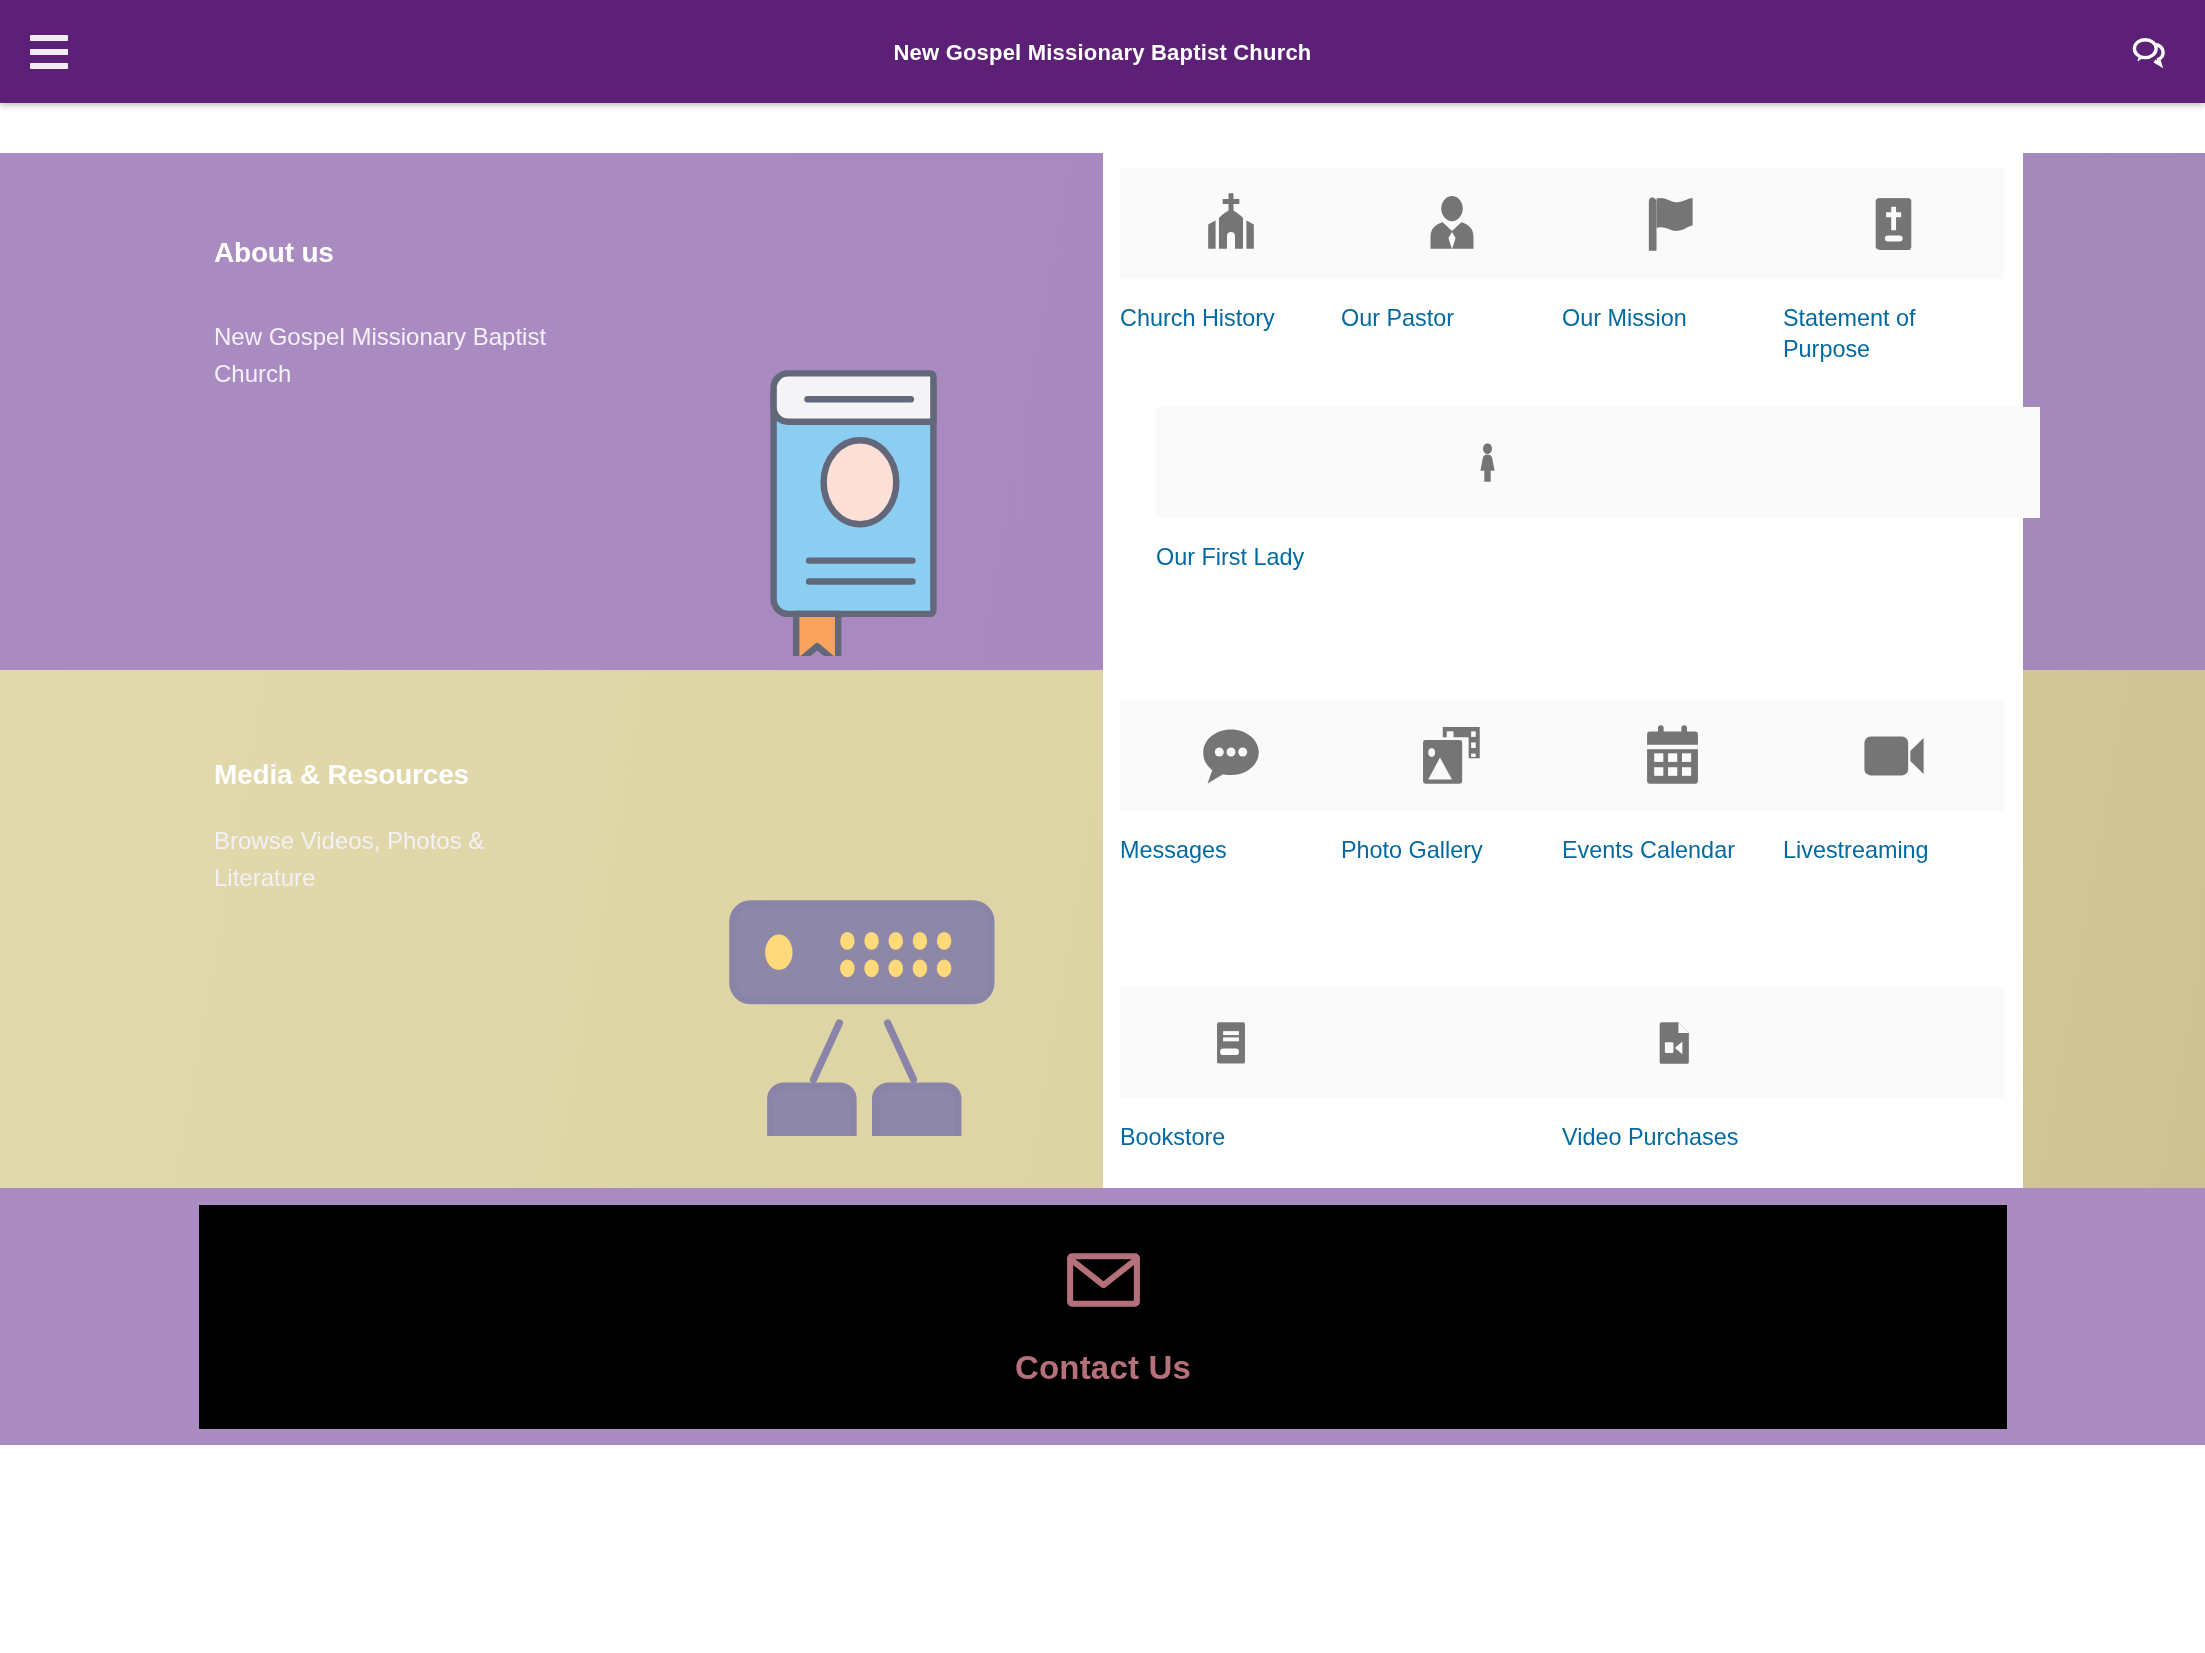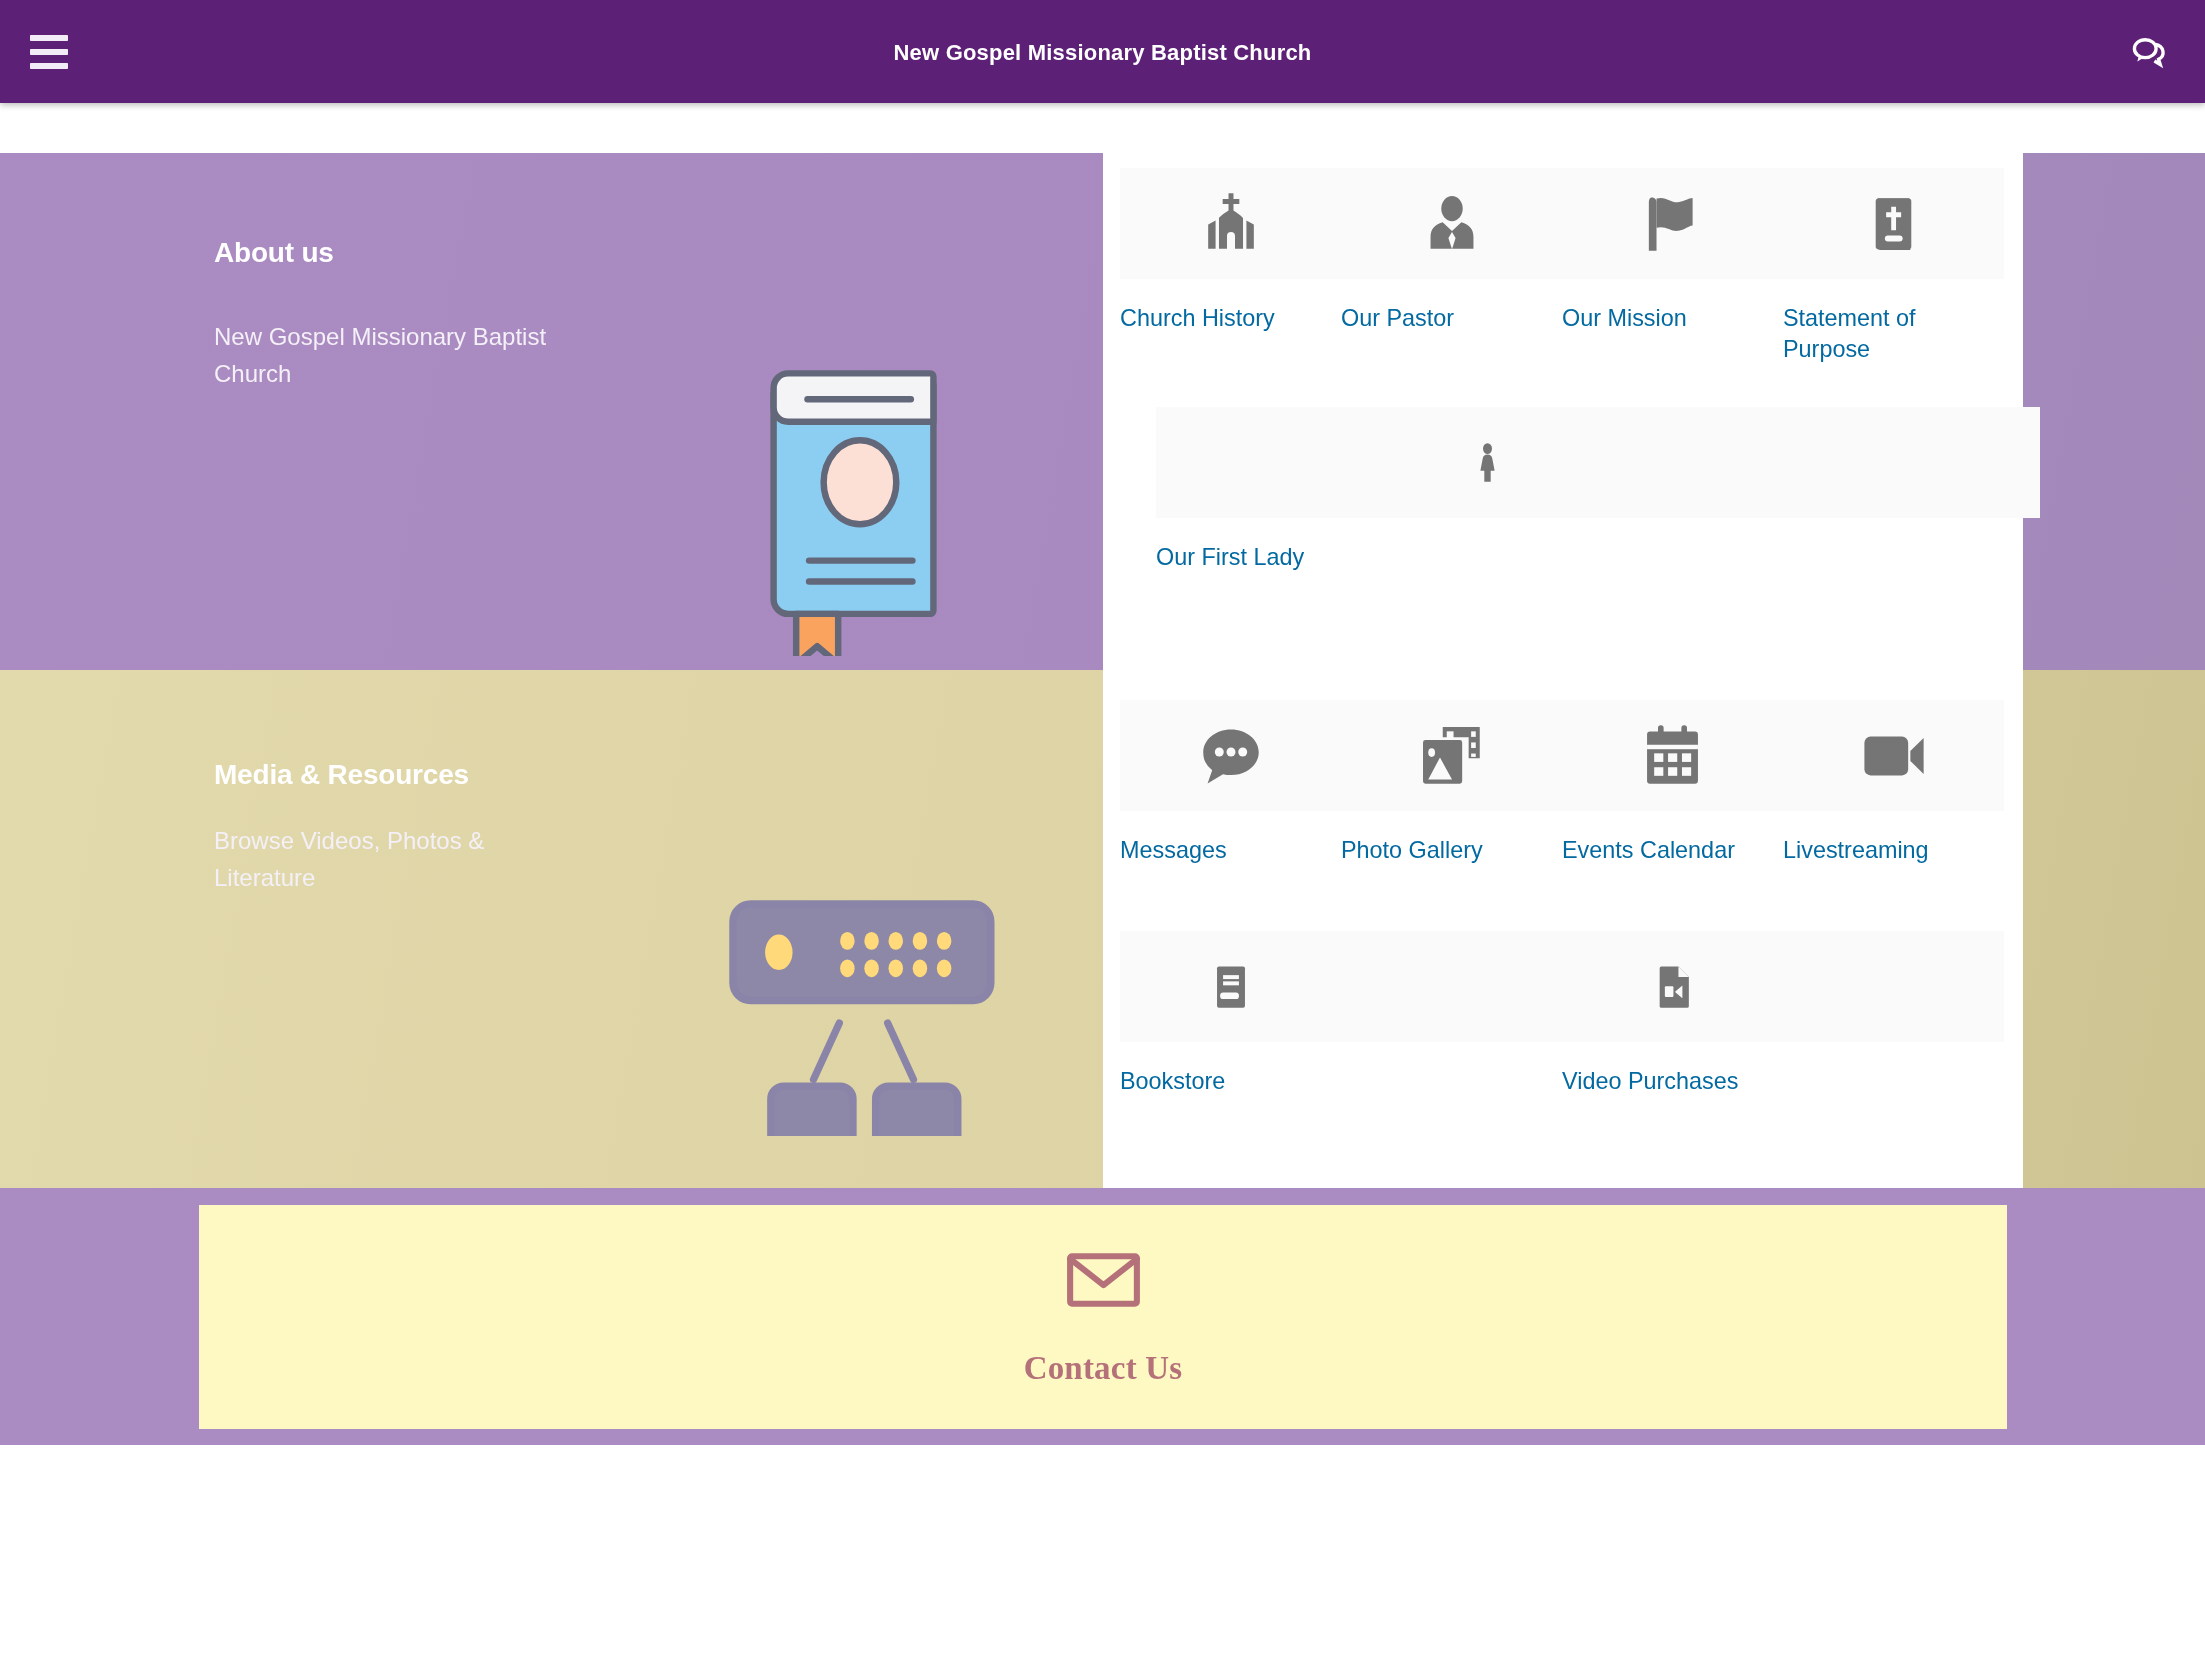--- a/index.html
+++ b/index.html
@@ -141,36 +141,35 @@
   }
   .rowlabels { display: flex; width: 884px; }
   .rowlabels > div { width: 221px; }
 
   .ico { fill: #757575; display: block; }
 
   
   .block-about-1 { top: 65px; }
   .block-about-2 { top: 304px; margin-left: 36px; }
   .block-media-1 { top: 597px; }
-  .block-media-2 { top: 828px; }
+  .block-media-2 { top: 884px; }
 
   
   .contact-card {
     position: absolute;
     left: 199px;
     top: 1102px;
     width: 1808px;
     height: 224px;
-    background: #fef9c3;
+    background: #000000;
     display: flex;
     flex-direction: column;
     align-items: center;
     justify-content: center;
     cursor: pointer;
-    font-family: Liberation Serif, serif;
   }
   .contact-icon { margin-top: 3.2px; }
   .contact-label {
     margin-top: 37px;
     color: #b5717a;
     font-size: 33px;
     font-weight: bold;
     letter-spacing: 0.2px;
   }
 </style>

